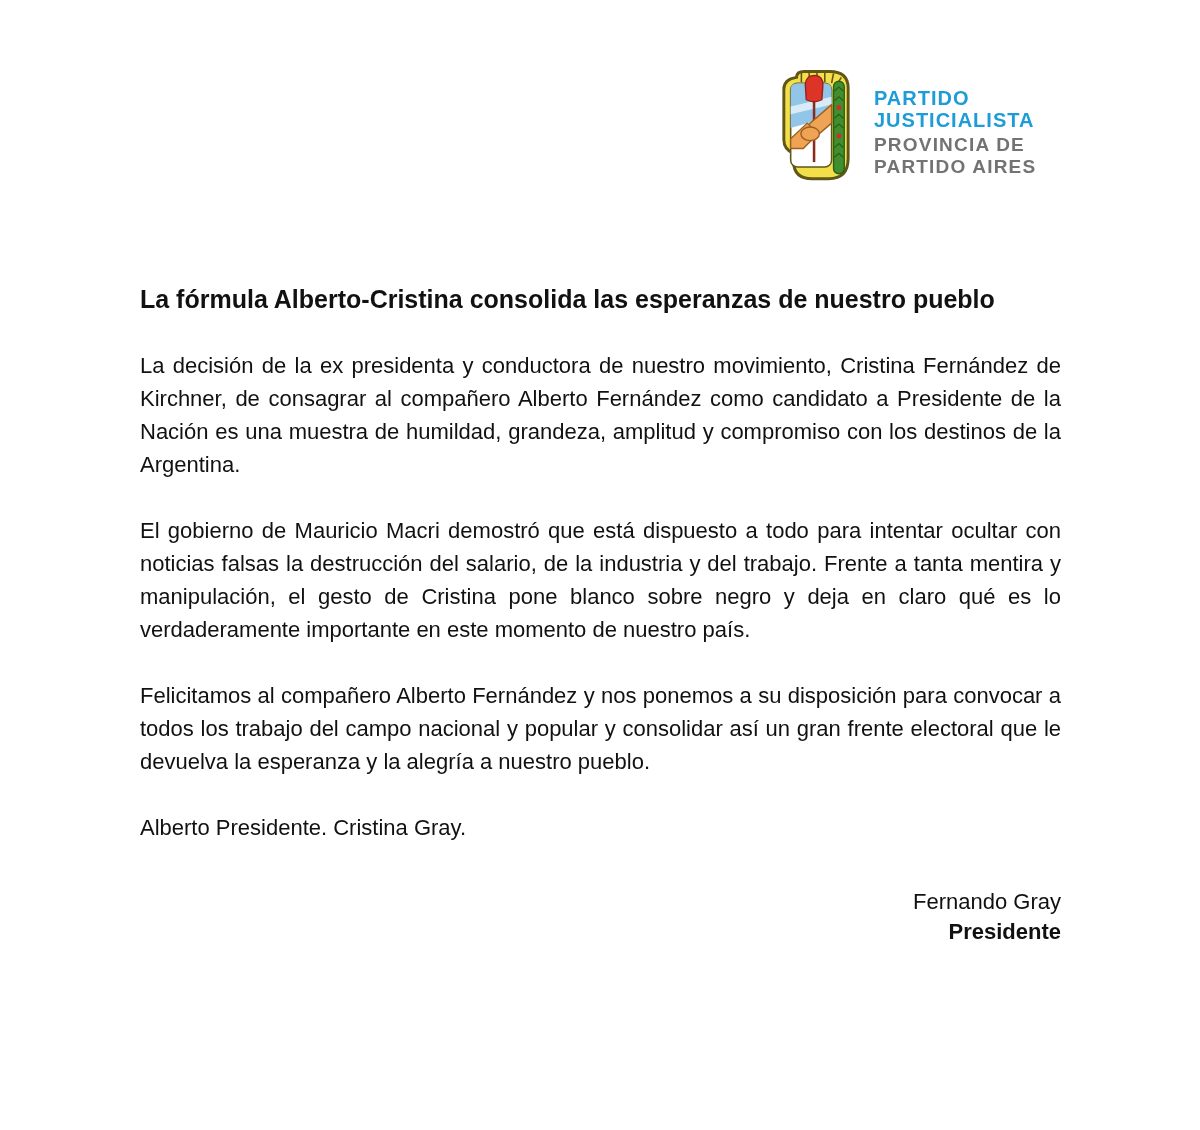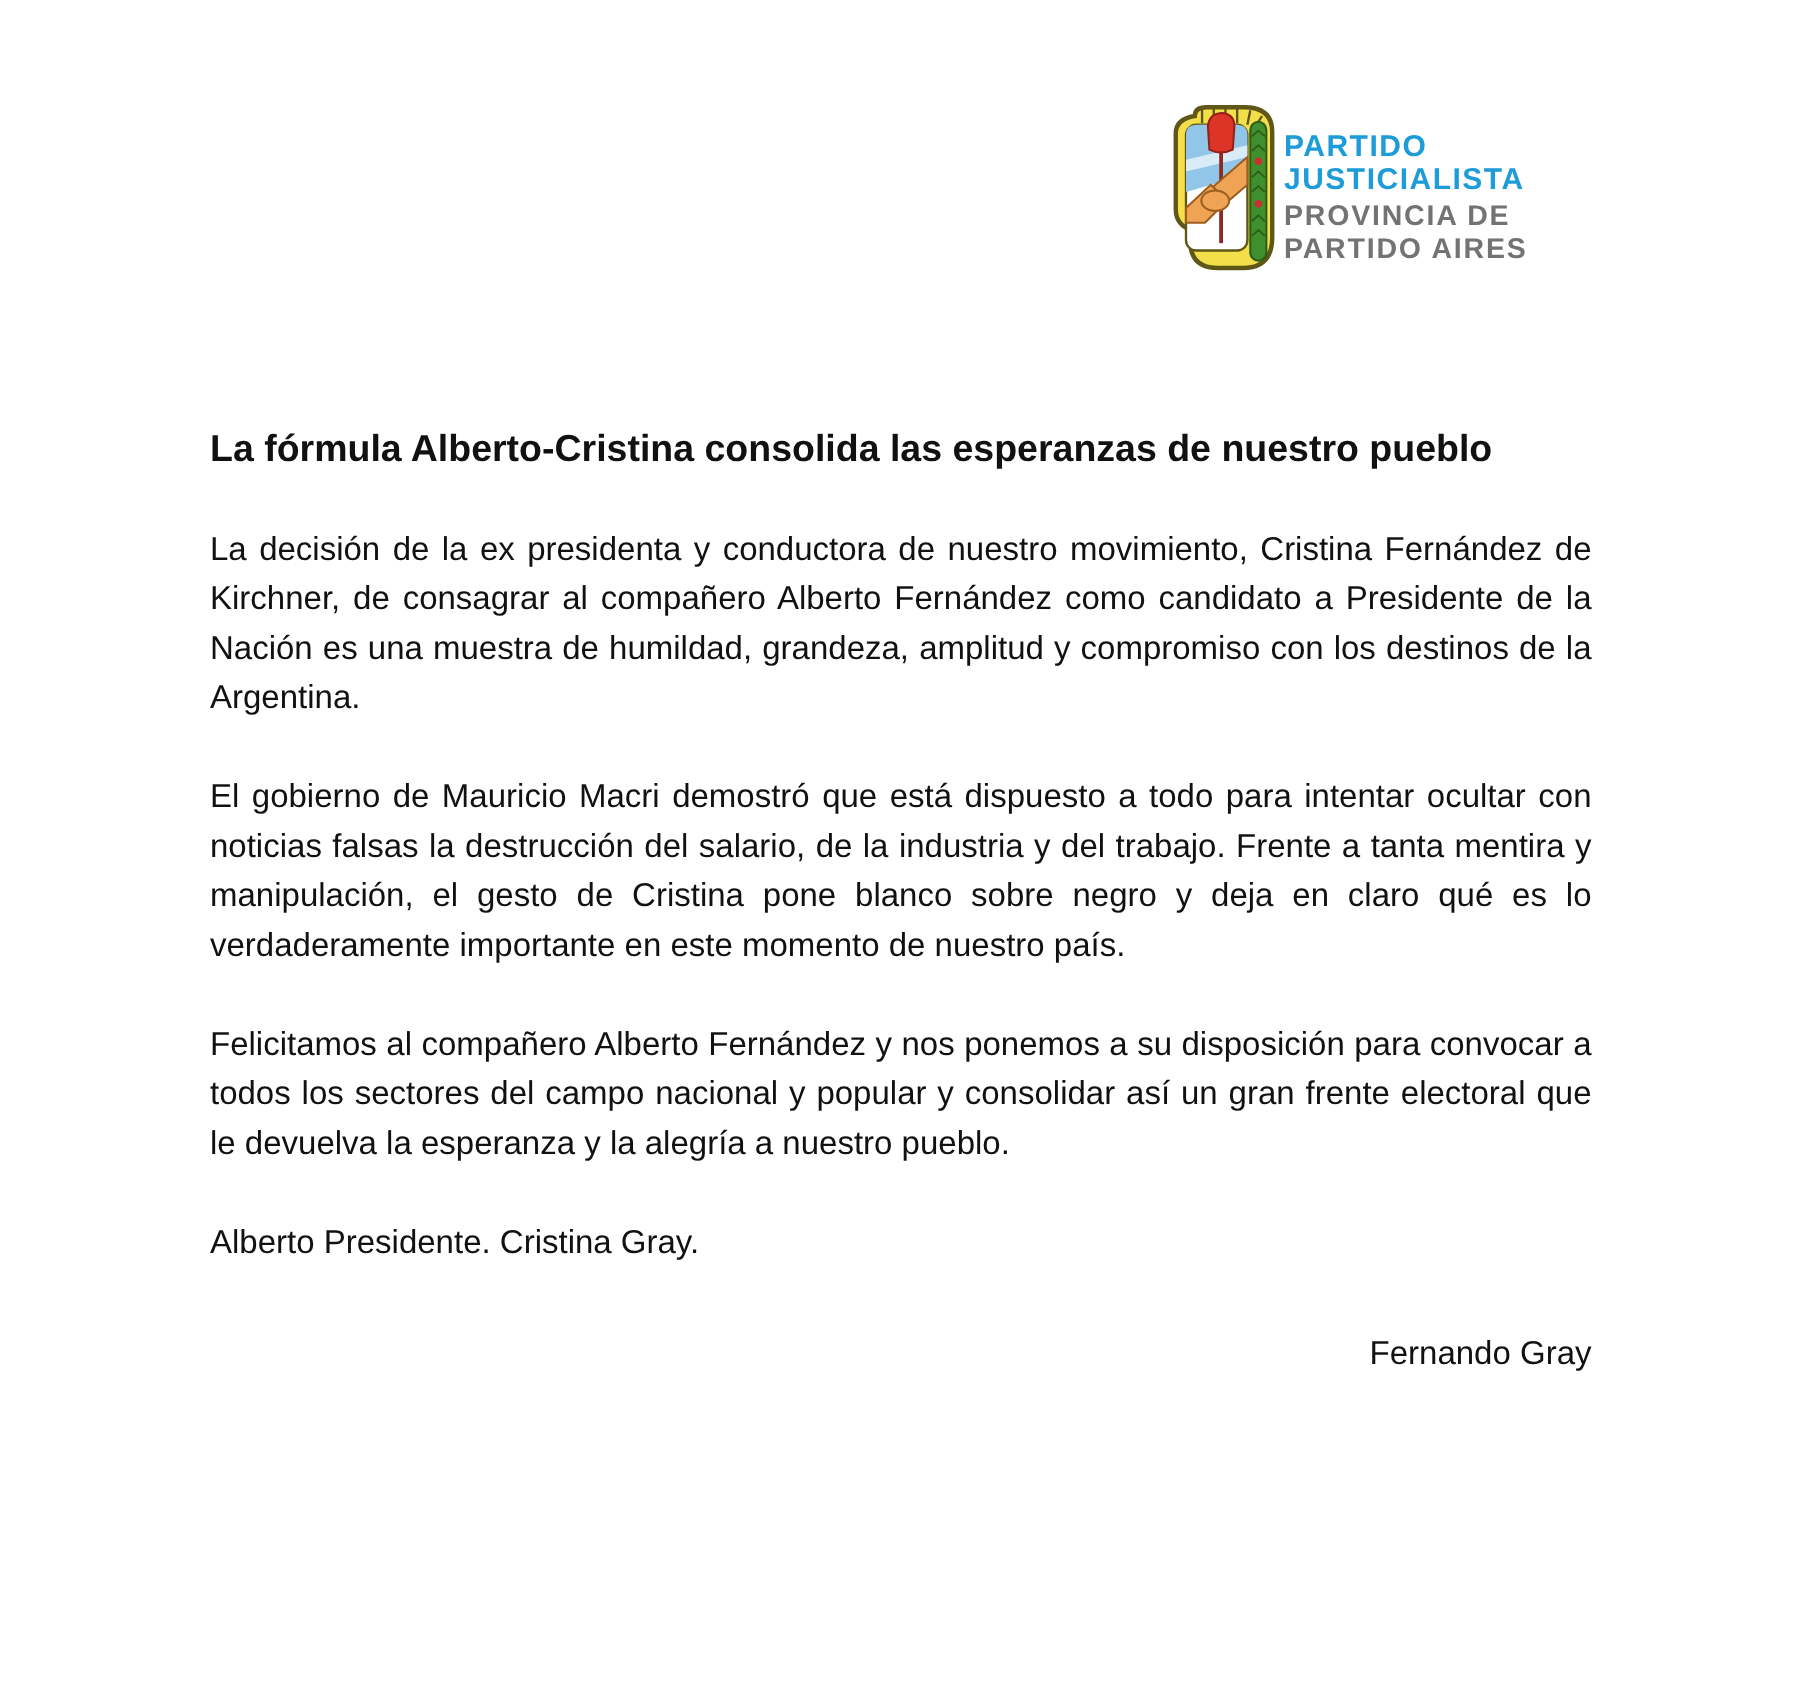--- a/index.html
+++ b/index.html
@@ -13,21 +13,21 @@
     overflow: hidden;
   }
 
   
   .logo {
     position: absolute;
     left: 778px;
     top: 66px;
     display: flex;
     align-items: flex-start;
-    gap: 2px;
+    gap: 20px;
   }
   .shield { width: 76px; height: 124px; display: block; }
   .logo-text { margin-top: 21px; line-height: 22px; font-weight: bold; white-space: nowrap; }
   .lt-dark  { font-size: 20px; letter-spacing: 1px;   color: #1E9CD8; }
   .lt-light { font-size: 19px; letter-spacing: 1.2px; color: #737373; }
   .lt-gap   { margin-top: 3px; }
 
   
   .content {
     position: absolute;
@@ -105,20 +105,21 @@
       <div class="lt-dark">JUSTICIALISTA</div>
       <div class="lt-light lt-gap">PROVINCIA DE</div>
       <div class="lt-light">PARTIDO AIRES</div>
     </div>
   </div>
 
   <div class="content">
     <h1 class="doc-title">La fórmula Alberto-Cristina consolida las esperanzas de nuestro pueblo</h1>
     <p>La decisión de la ex presidenta y conductora de nuestro movimiento, Cristina Fernández de Kirchner, de consagrar al compañero Alberto Fernández como candidato a Presidente de la Nación es una muestra de humildad, grandeza, amplitud y compromiso con los destinos de la Argentina.</p>
     <p>El gobierno de Mauricio Macri demostró que está dispuesto a todo para intentar ocultar con noticias falsas la destrucción del salario, de la industria y del trabajo. Frente a tanta mentira y manipulación, el gesto de Cristina pone blanco sobre negro y deja en claro qué es lo verdaderamente importante en este momento de nuestro país.</p>
-    <p>Felicitamos al compañero Alberto Fernández y nos ponemos a su disposición para convocar a todos los sectores del campo nacional y popular y consolidar así un gran frente electoral que le devuelva la esperanza y la alegría a nuestro pueblo.</p>
+    <p>Felicitamos al compañero Alberto Fernández y nos ponemos a su disposición para convocar a todos los trabajo del campo nacional y popular y consolidar así un gran frente electoral que le devuelva la esperanza y la alegría a nuestro pueblo.</p>
     <p class="closing">Alberto Presidente. Cristina Gray.</p>
     <div class="signature">
       <div class="name">Fernando Gray</div>
+      <div class="role">Presidente</div>
     </div>
   </div>
 
 </div>
 
 </body></html>

